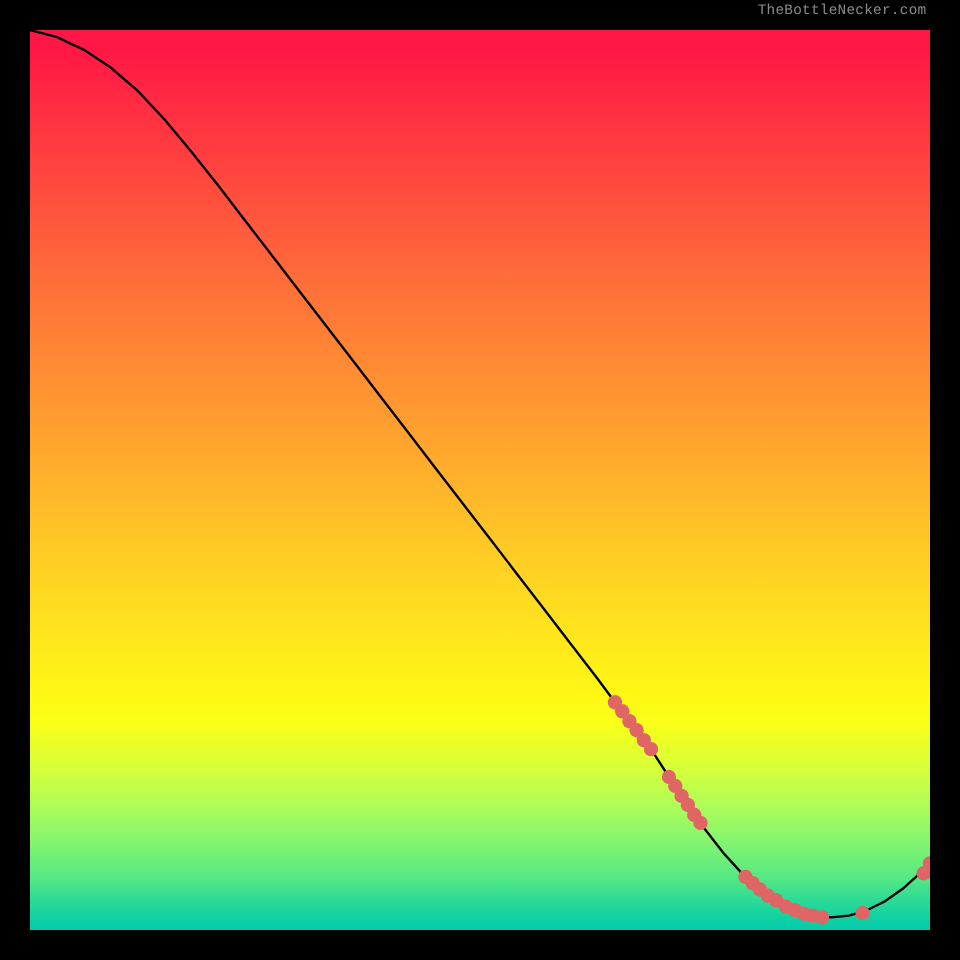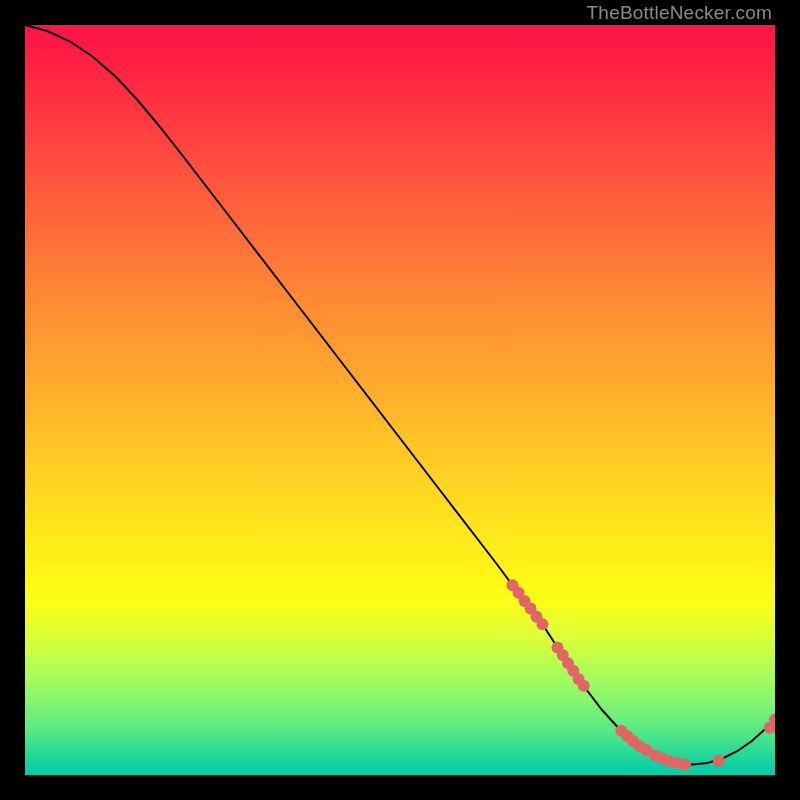--- a/index.html
+++ b/index.html
@@ -45,22 +45,22 @@
   }
   svg.overlay {
     position: absolute;
     top: 0;
     left: 0;
   }
   .watermark {
     position: absolute;
     top: 2px;
     right: 28px;
-    font-family: Liberation Sans, sans-serif;
-    font-size: 19px;
+    font-family: Liberation Mono, monospace;
+    font-size: 12px;
     color: #8a8a8a;
     letter-spacing: 0.2px;
   }
 </style>
 </head>
 <body>
 
 <div class="plot-wrapper">
   <div class="gradient-bg"></div>
   <svg class="overlay" width="750" height="750" viewBox="0 0 750 750">

